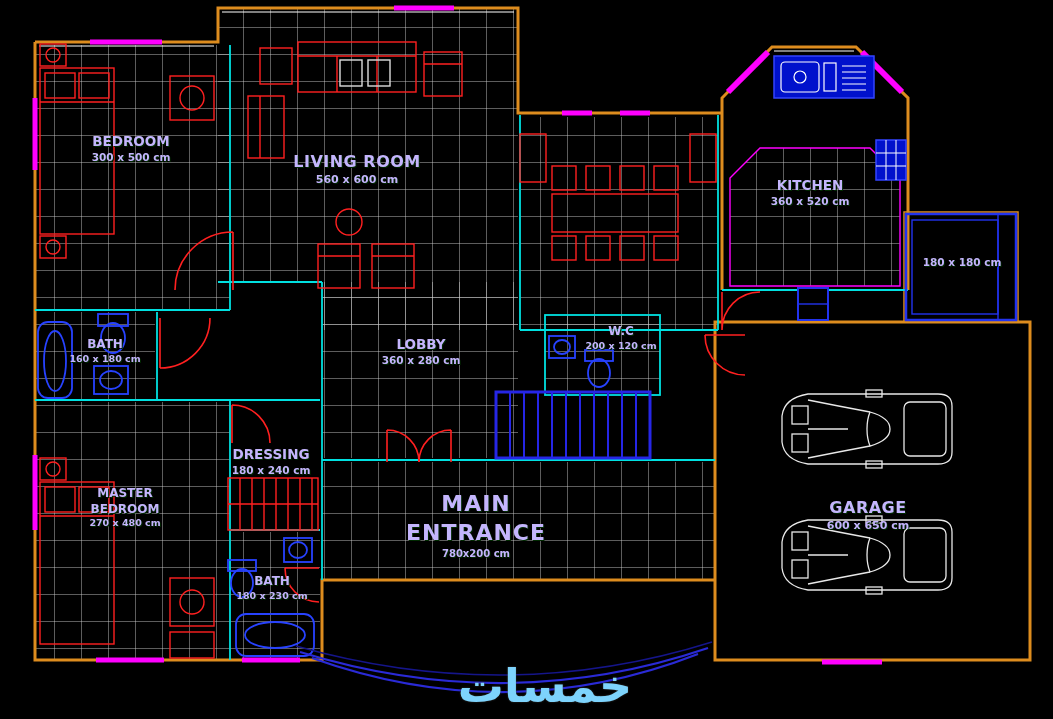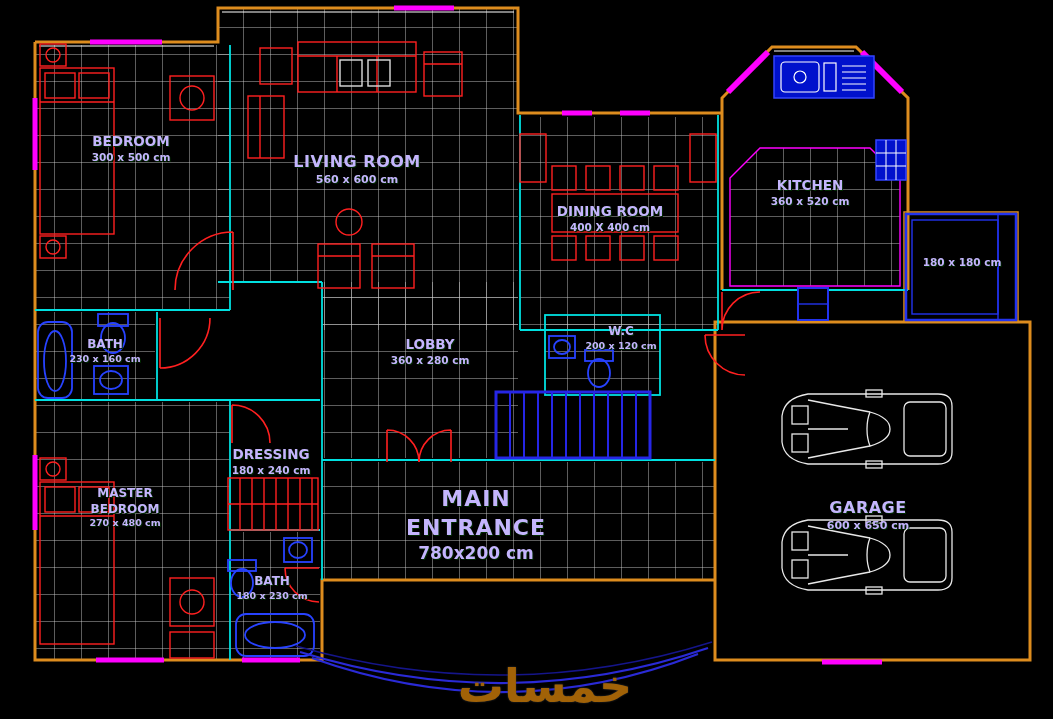--- a/index.html
+++ b/index.html
@@ -11,27 +11,27 @@
   .label{
     position:absolute;transform:translate(-50%,-50%);
     text-align:center;color:#c4b5fd;font-weight:bold;line-height:1.3;
     text-shadow:1px 1px 0 #002a00;pointer-events:none;
   }
   .label .room-name{white-space:normal;}
   .label .room-dims{white-space:nowrap;font-weight:bold;}
   .lbl-sm .room-name{font-size:12px;}   .lbl-sm .room-dims{font-size:9.5px;}
   .lbl-md .room-name{font-size:13.5px;} .lbl-md .room-dims{font-size:10.5px;}
   .lbl-lg .room-name{font-size:16px;letter-spacing:.5px;} .lbl-lg .room-dims{font-size:11px;}
-  .lbl-xl .room-name{font-size:22px;letter-spacing:1px;}  .lbl-xl .room-dims{font-size:17px;}
+  .lbl-xl .room-name{font-size:22px;letter-spacing:1px;}  .lbl-xl .room-dims{font-size:10px;}
   .wrap-110 .room-name{max-width:110px;}
   .wrap-95  .room-name{max-width:95px;}
   .wrap-160 .room-name{max-width:160px;}
   .watermark{
     position:absolute;left:545px;top:686px;transform:translate(-50%,-50%);
-    font-size:46px;font-weight:bold;color:#a16207;direction:rtl;
+    font-size:46px;font-weight:bold;color:#7dd3fc;direction:rtl;
     text-shadow:0 0 2px #3a3a3a;pointer-events:none;
   }
 </style>
 </head>
 <body>
 
 <div class="canvas">
 
   <svg class="plan-svg" width="1053" height="719" viewBox="0 0 1053 719">
     <defs>
@@ -240,40 +240,36 @@
   <div class="label lbl-md" style="left:131px;top:149px;">
     <div class="room-name">BEDROOM</div>
     <div class="room-dims">300 x 500 cm</div>
   </div>
 
   <div class="label lbl-lg" style="left:350px;top:170px;margin-left:7px;">
     <div class="room-name">LIVING ROOM</div>
     <div class="room-dims">560 x 600 cm</div>
   </div>
 
-  <div class="label lbl-md" style="left:610px;top:219px;">
-    <div class="room-name">DINING ROOM</div>
-    <div class="room-dims">400 X 400 cm</div>
-  </div>
 
   <div class="label lbl-md" style="left:810px;top:193px;">
     <div class="room-name">KITCHEN</div>
     <div class="room-dims">360 x 520 cm</div>
   </div>
 
   <div class="label lbl-md wrap-110" style="left:962px;top:263px;">
     <div class="room-dims">180 x 180 cm</div>
   </div>
 
   <div class="label lbl-sm" style="left:105px;top:351px;">
     <div class="room-name">BATH</div>
-    <div class="room-dims">230 x 160 cm</div>
-  </div>
-
-  <div class="label lbl-md" style="left:430px;top:352px;">
+    <div class="room-dims">160 x 180 cm</div>
+  </div>
+
+  <div class="label lbl-md" style="left:421px;top:352px;">
     <div class="room-name">LOBBY</div>
     <div class="room-dims">360 x 280 cm</div>
   </div>
 
   <div class="label lbl-sm" style="left:621px;top:338px;">
     <div class="room-name">W.C</div>
     <div class="room-dims">200 x 120 cm</div>
   </div>
 
   <div class="label lbl-md" style="left:271px;top:462px;">

